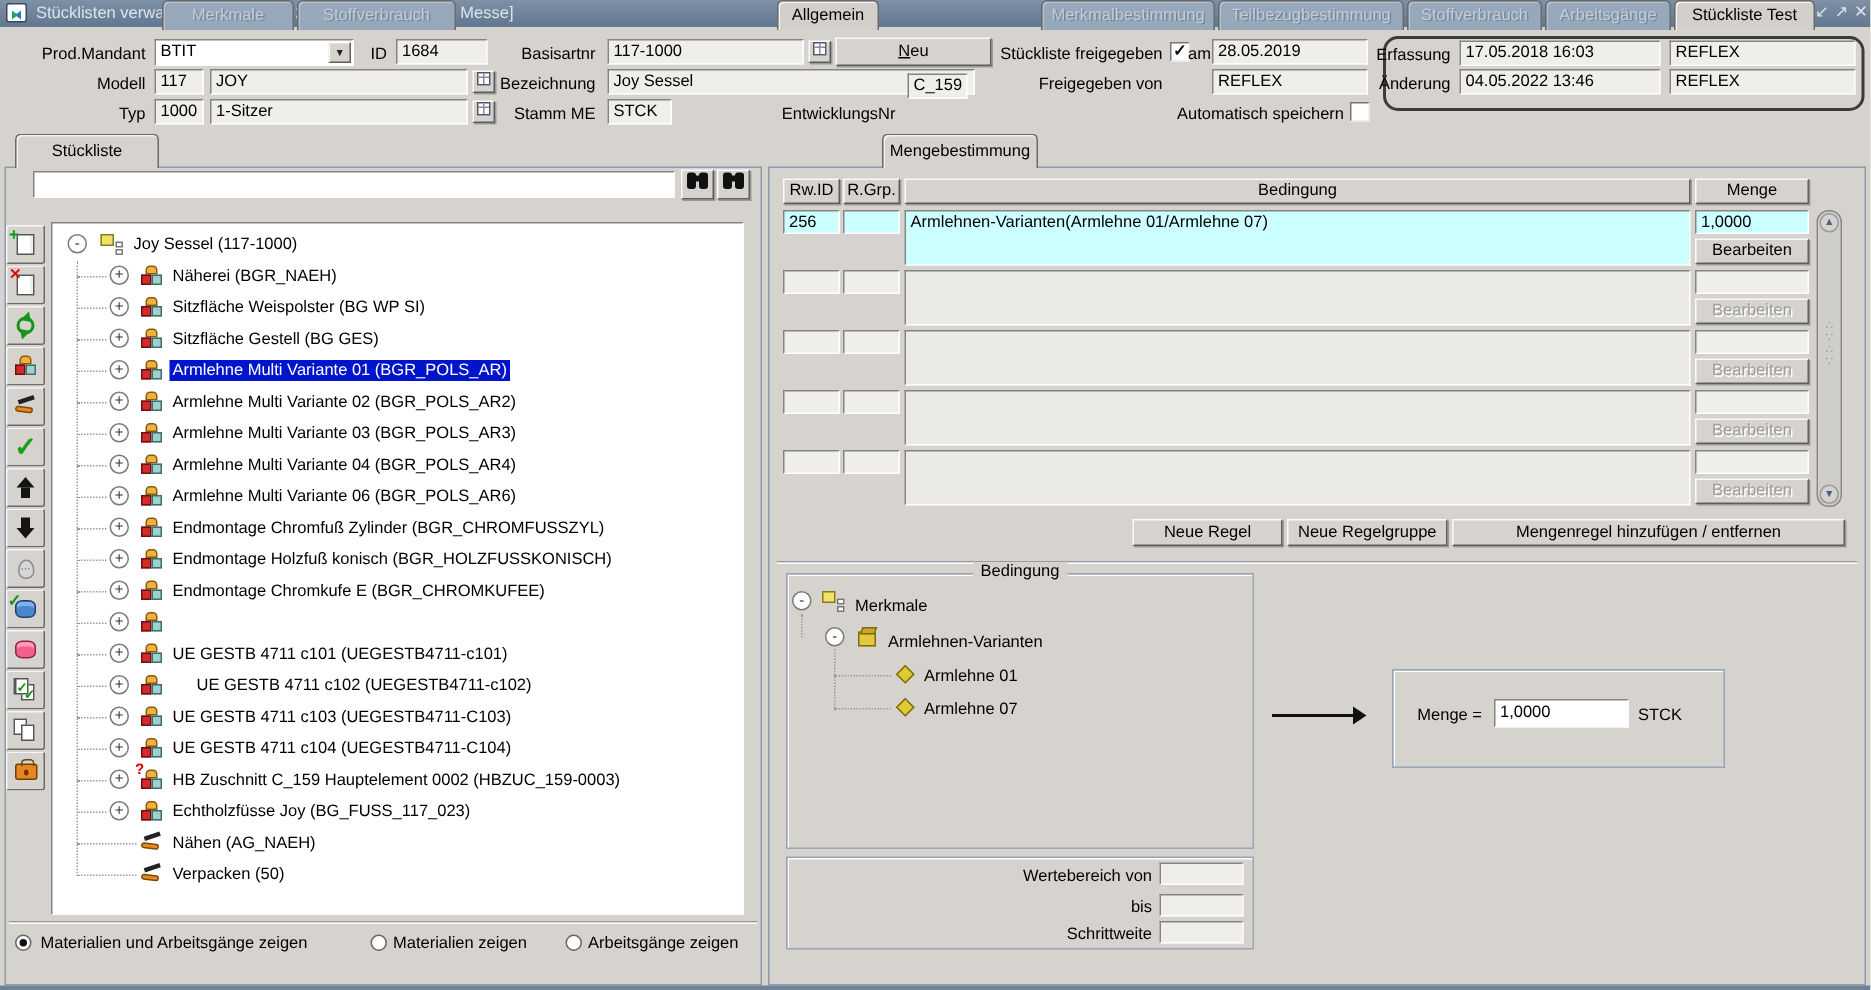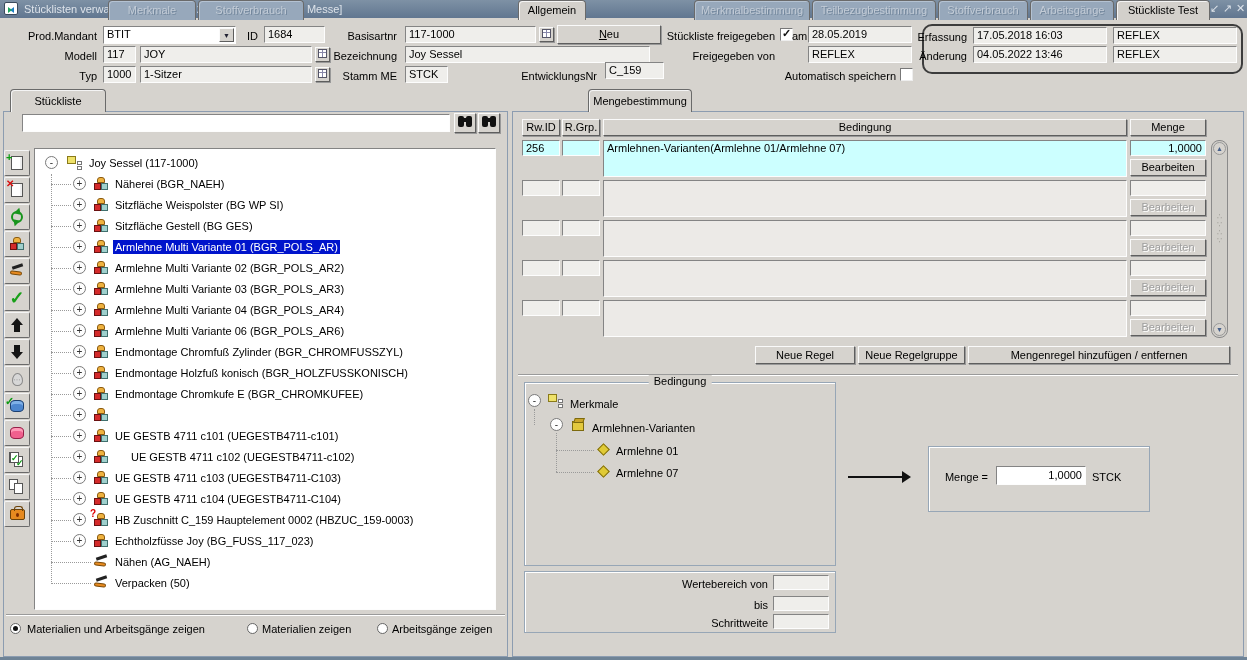--- a/index.html
+++ b/index.html
@@ -3,21 +3,21 @@
 <meta charset="utf-8">
 <style>
 *{margin:0;padding:0;box-sizing:border-box}
 body{background:#fff}
 #win{position:relative;width:1247px;height:660px;background:#d6d3ce;font-family:"Liberation Sans",sans-serif;font-size:11px;color:#000;overflow:hidden}
 .lbl{position:absolute;white-space:nowrap;line-height:14px}
 .r{text-align:right}
 .fld{position:absolute;background:#efeeeb;border:1px solid;border-color:#848484 #fdfdfd #fdfdfd #848484;padding:1px 3px;line-height:12px;white-space:nowrap;overflow:hidden}
 .wh{background:#fff}
 .cy{background:#ccffff}
-.num{text-align:right}
+.num{text-align:left}
 .btn{position:absolute;background:#d6d3ce;border:1px solid;border-color:#fafafa #5e5e5e #5e5e5e #fafafa;box-shadow:1px 1px 0 #999;text-align:center;line-height:16px;cursor:default;white-space:nowrap;overflow:hidden}
 .btn.dis{color:#9e9e9e;text-shadow:1px 1px 0 #fff}
 .tbar{position:absolute;left:0;top:0;width:1247px;height:18px;background:linear-gradient(#7e91a5,#617690);color:#dde3ea;line-height:18px}
 .tbar .ttl{position:absolute;left:24px;top:0;white-space:nowrap}
 .appico{position:absolute;left:4px;top:2px;width:14px;height:13px;background:#fff;border:1px solid #3a4a5c;border-radius:2px}
 .appico::before{content:"";position:absolute;left:2px;top:4px;border:3px solid transparent;border-right:4px solid #1d7ec2}
 .appico::after{content:"";position:absolute;right:2px;top:4px;border:3px solid transparent;border-left:4px solid #1da55e}
 .wc{position:absolute;top:0;color:#dde3ea;font-size:11px;line-height:17px}
 .pnl{position:absolute;border:1px solid #8c9cb0;background:#d6d3ce}
 .tab{position:absolute;top:91;height:20px;border:1px solid #6a6a6a;border-bottom:none;border-radius:4px 4px 0 0;text-align:center;line-height:19px;background:#d3d0cb;box-shadow:inset 1px 1px 0 #f4f4f4;overflow:hidden;white-space:nowrap}
@@ -132,21 +132,21 @@
 
   <div class="lbl r" style="left:330px;width:67px;top:29px">Basisartnr</div>
   <div class="fld" style="left:405px;top:26px;width:131px;height:17px">117-1000</div>
   <div class="btn" style="left:539px;top:27px;width:15px;height:15px;line-height:12px"><span class="ic-lk"></span></div>
   <div class="btn" id="neu-btn" style="left:557px;top:25px;width:104px;height:19px"><u>N</u>eu</div>
   <div class="lbl r" style="left:322px;width:75px;top:49px">Bezeichnung</div>
   <div class="fld" style="left:405px;top:46px;width:245px;height:17px">Joy Sessel</div>
   <div class="lbl r" style="left:330px;width:67px;top:69px">Stamm ME</div>
   <div class="fld" style="left:405px;top:66px;width:43px;height:17px">STCK</div>
   <div class="lbl r" style="left:500px;width:97px;top:69px">EntwicklungsNr</div>
-  <div class="fld" style="left:605px;top:62px;width:59px;height:17px">C_159</div>
+  <div class="fld" style="left:605px;top:49px;width:40px;height:17px">C_159</div>
 
   <div class="lbl r" style="left:640px;width:135px;top:29px">Stückliste freigegeben</div>
   <div class="cb on" style="left:780px;top:28px"></div>
   <div class="lbl" style="left:792px;top:29px">am</div>
   <div class="fld" style="left:808px;top:26px;width:104px;height:17px">28.05.2019</div>
   <div class="lbl r" style="left:640px;width:135px;top:49px">Freigegeben von</div>
   <div class="fld" style="left:808px;top:46px;width:104px;height:17px">REFLEX</div>
   <div class="lbl r" style="left:740px;width:156px;top:69px">Automatisch speichern</div>
   <div class="cb" style="left:900px;top:68px"></div>
 

